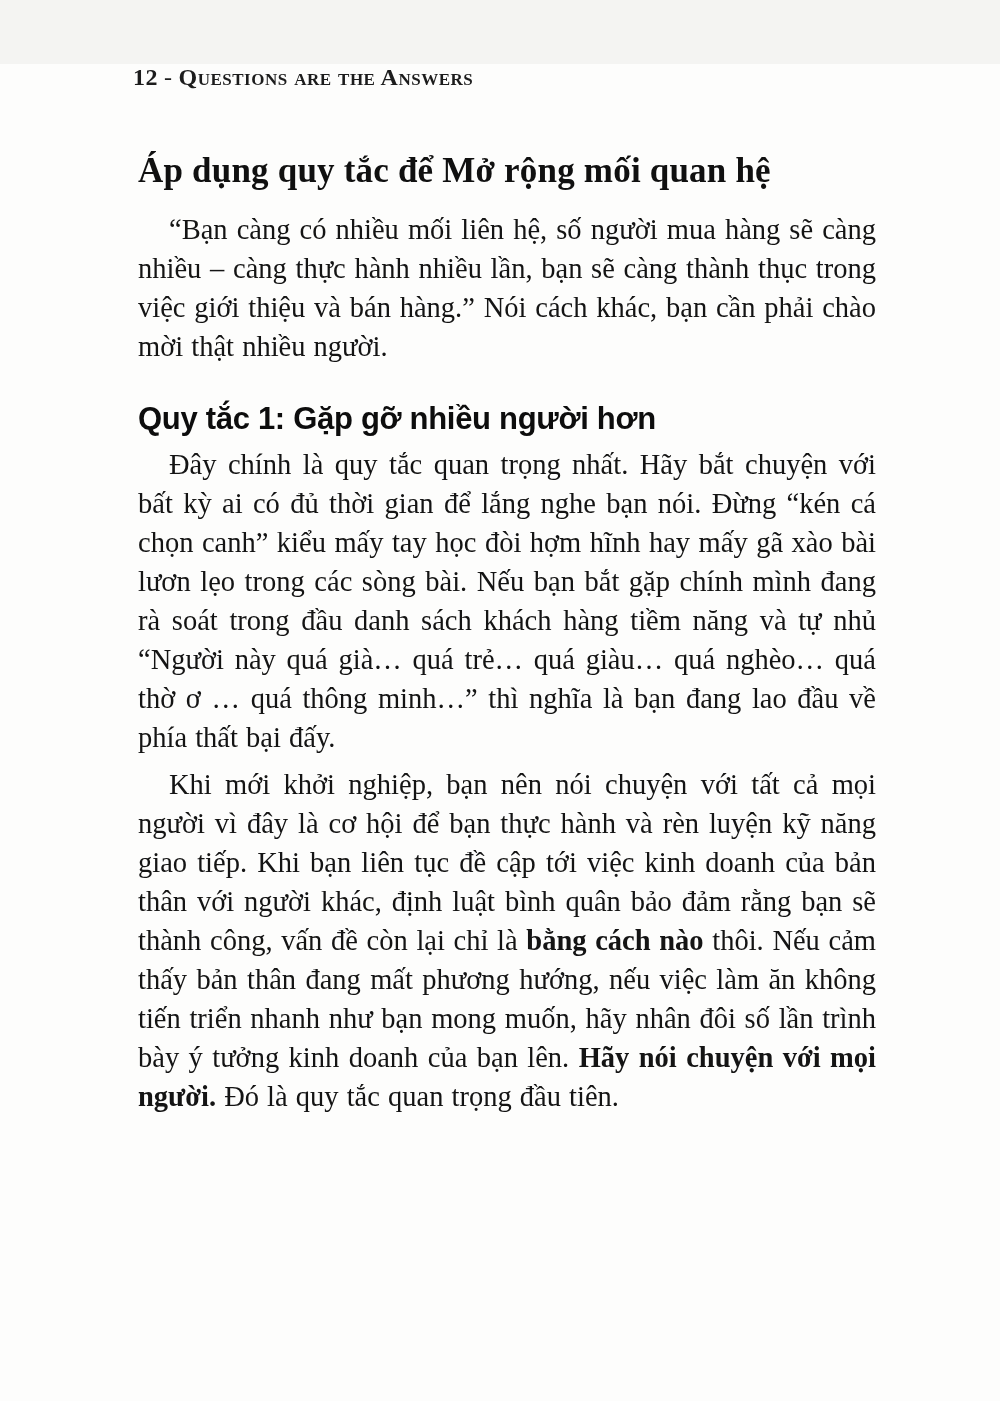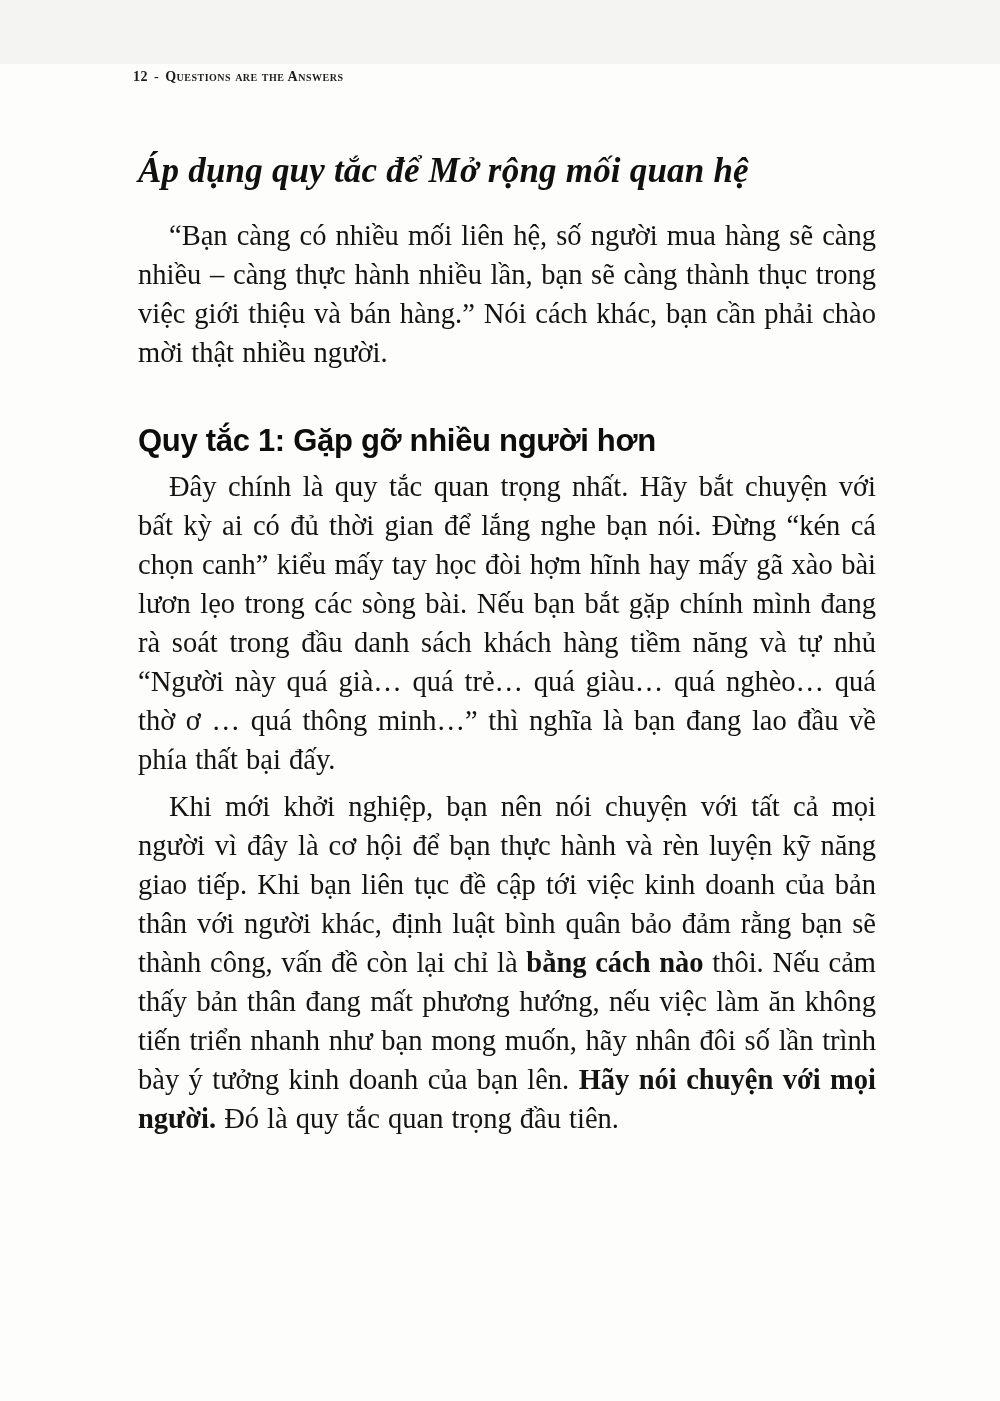--- a/index.html
+++ b/index.html
@@ -16,51 +16,50 @@
     width: 1000px;
     height: 1401px;
     background: #fdfdfc;
     color: #151515;
   }
   .content {
     padding: 0 124px 0 138px; 
   }
   .running-header {
     margin: 64px 0 0 -5px;
-    font-size: 14px;
+    font-size: 24px;
     line-height: 26px;
     font-weight: 700;
     color: #1c1c1c;
     letter-spacing: 0.5px;
     white-space: nowrap;
   }
   .running-header .pageno { font-weight: 700; }
   .running-header .sep { padding: 0 6px; font-weight: 400; }
   .running-header .booktitle { font-variant: small-caps; }
   .section-heading {
     margin-top: 58px;
     font-family: "Liberation Serif", "DejaVu Serif", serif;
-    font-style: italic;
     font-weight: 600;
     font-size: 35px;
     line-height: 46px;
     color: #101010;
     letter-spacing: 0.2px;
   }
   .body-para {
-    margin-top: 22px;
+    margin-top: 16px;
     font-size: 28.5px;
     line-height: 39px;
     text-align: justify;
     text-indent: 31px;
     color: #141414;
     word-spacing: 1px;
   }
   .rule-heading {
-    margin-top: 48px;
+    margin-top: 32px;
     font-family: "Liberation Sans", "DejaVu Sans", sans-serif;
     font-weight: 700;
     font-size: 31px;
     line-height: 42px;
     letter-spacing: -0.3px;
     color: #0d0d0d;
   }
   .body-para.p2 { margin-top: 5px; }
   .body-para.p3 { margin-top: 8px; }
   .body-para b { font-weight: 700; }

